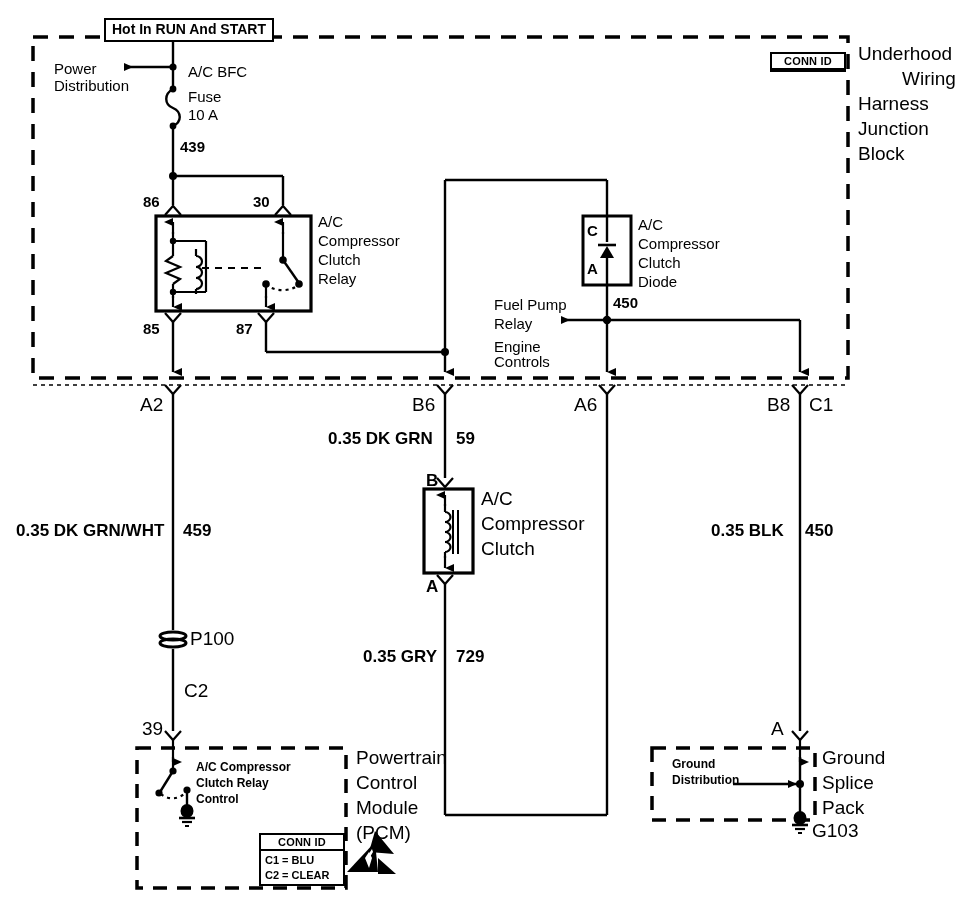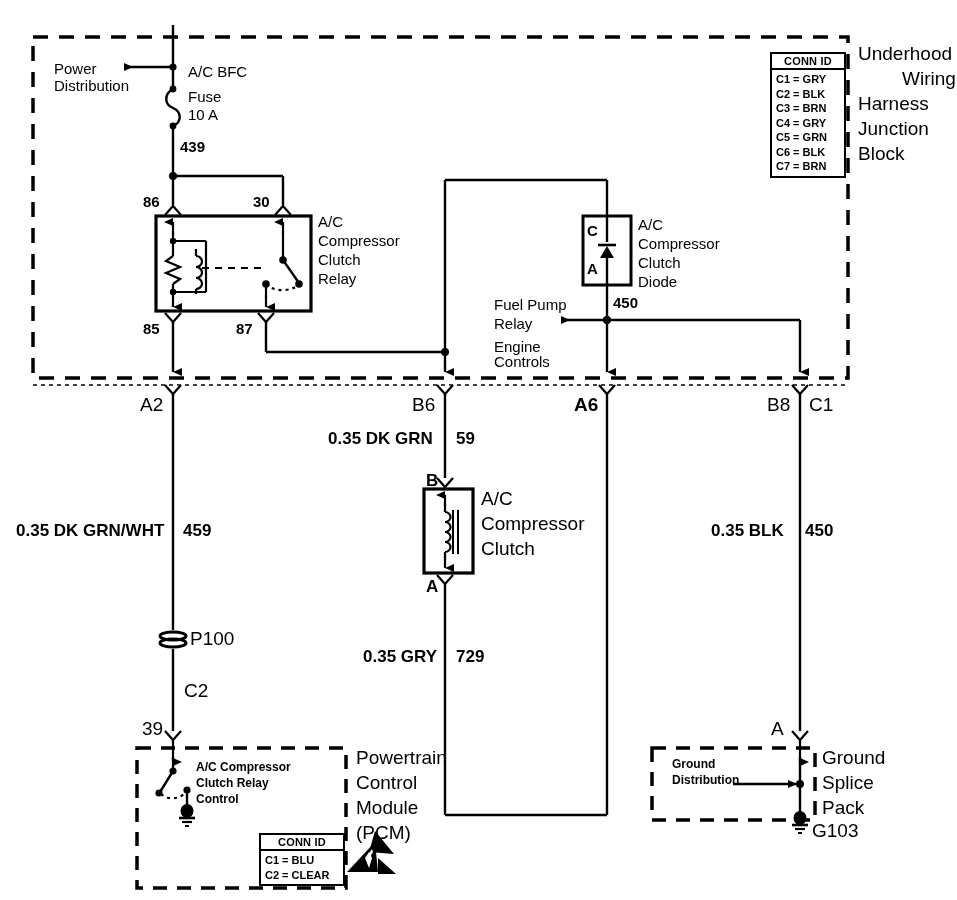--- a/index.html
+++ b/index.html
@@ -266,20 +266,21 @@
 
       <line x1="733" y1="784" x2="797" y2="784" stroke="#000" stroke-width="2.4" marker-end="url(#arrowR)"></line>
 
       <ellipse cx="800" cy="818" rx="6.5" ry="7" fill="#000"></ellipse>
       <line x1="792" y1="825" x2="808" y2="825" stroke="#000" stroke-width="2.6"></line>
       <line x1="795" y1="829" x2="805" y2="829" stroke="#000" stroke-width="2.2"></line>
       <line x1="798" y1="833" x2="802" y2="833" stroke="#000" stroke-width="2"></line>
     </g>
   </svg>
 
+  <div class="lbl t-title" style="left:104px; top:18px;">Hot In RUN And START</div>
 
   <div class="lbl t-plain" style="left:54px; top:60px;">Power</div>
   <div class="lbl t-plain" style="left:54px; top:77px;">Distribution</div>
 
   <div class="lbl t-plain" style="left:188px; top:63px;">A/C BFC</div>
   <div class="lbl t-plain" style="left:188px; top:88px;">Fuse</div>
   <div class="lbl t-plain" style="left:188px; top:106px;">10 A</div>
 
   <div class="lbl t-sm" style="left:180px; top:138px;">439</div>
 
@@ -302,40 +303,31 @@
 
   <div class="lbl t-plain" style="left:494px; top:296px;">Fuel Pump</div>
   <div class="lbl t-plain" style="left:494px; top:315px;">Relay</div>
   <div class="lbl t-plain" style="left:494px; top:338px;">Engine</div>
   <div class="lbl t-plain" style="left:494px; top:353px;">Controls</div>
 
   <div class="lbl t-sm" style="left:613px; top:294px;">450</div>
 
   <div class="conn-table" style="left:770px; top:52px; width:72px;">
     <div class="hd">CONN ID</div>
-    <div class="bd">
-      <div>C1 = GRY</div>
-      <div>C2 = BLK</div>
-      <div>C3 = BRN</div>
-      <div>C4 = GRY</div>
-      <div>C5 = GRN</div>
-      <div>C6 = BLK</div>
-      <div>C7 = BRN</div>
-    </div>
   </div>
 
   <div class="lbl t-big" style="left:858px; top:43px;">Underhood</div>
   <div class="lbl t-big" style="left:902px; top:68px;text-align:right;">Wiring</div>
   <div class="lbl t-big" style="left:858px; top:93px;">Harness</div>
   <div class="lbl t-big" style="left:858px; top:118px;">Junction</div>
   <div class="lbl t-big" style="left:858px; top:143px;">Block</div>
 
   <div class="lbl t-big" style="left:140px; top:394px;">A2</div>
   <div class="lbl t-big" style="left:412px; top:394px;">B6</div>
-  <div class="lbl t-big" style="left:574px; top:394px;font-weight:bold;">A6</div>
+  <div class="lbl t-big" style="left:574px; top:394px;">A6</div>
   <div class="lbl t-big" style="left:767px; top:394px;">B8</div>
   <div class="lbl t-big" style="left:809px; top:394px;">C1</div>
 
   <div class="lbl t-med" style="left:328px; top:429px;">0.35 DK GRN</div>
   <div class="lbl t-med" style="left:456px; top:429px;">59</div>
 
   <div class="lbl t-med" style="left:426px; top:471px;">B</div>
   <div class="lbl t-med" style="left:426px; top:577px;">A</div>
   <div class="lbl t-big" style="left:481px; top:488px;">A/C</div>
   <div class="lbl t-big" style="left:481px; top:513px;">Compressor</div>

